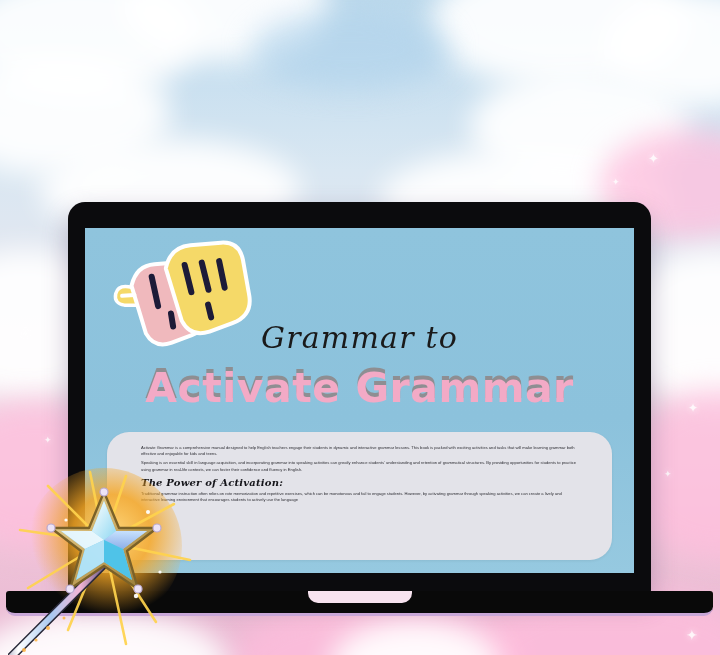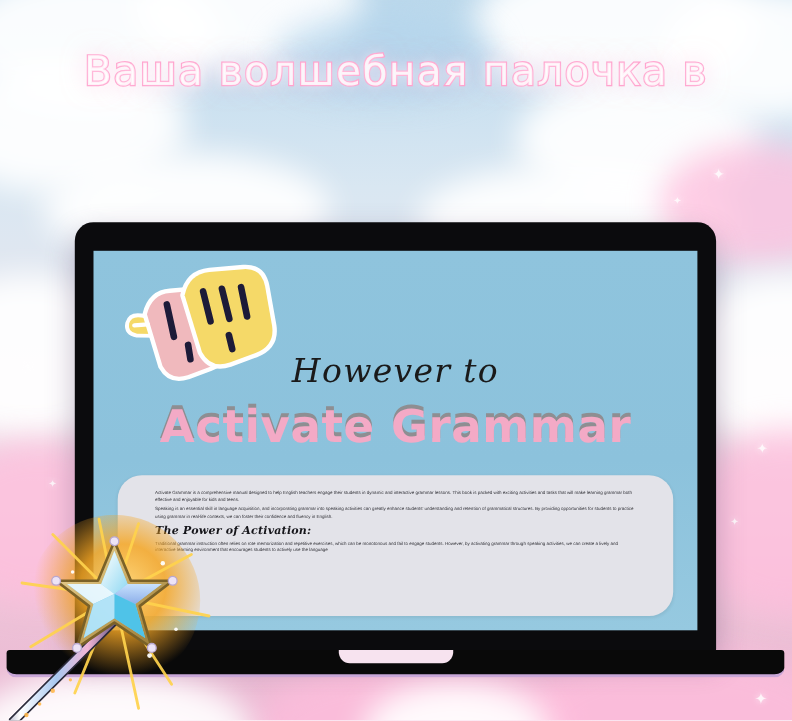--- a/index.html
+++ b/index.html
@@ -225,21 +225,20 @@
 
   <div class="sparkle" style="left:648px; top:152px; font-size:13px;">✦</div>
   <div class="sparkle" style="left:612px; top:178px; font-size:9px;">✦</div>
   <div class="sparkle" style="left:688px; top:402px; font-size:12px;">✦</div>
   <div class="sparkle" style="left:664px; top:470px; font-size:9px;">✦</div>
   <div class="sparkle" style="left:686px; top:628px; font-size:14px;">✦</div>
   <div class="sparkle" style="left:44px;  top:436px; font-size:9px;">✦</div>
   <div class="sparkle" style="left:22px;  top:330px; font-size:8px;">✦</div>
 
   <div id="headline">
-    <span class="hl-line">Ваша волшебная палочка в</span>
   </div>
 
   <div id="laptop">
 
     <div id="laptop-lid">
 
       <div id="screen">
 
         <div id="wave-sticker">
           <svg viewBox="0 0 150 110" width="150" height="110">
@@ -254,21 +253,21 @@
               <path d="M100 29 l-2 28" stroke="#1d1b38" stroke-width="6" stroke-linecap="round"></path>
               <path d="M117 33 l-3 27" stroke="#1d1b38" stroke-width="6" stroke-linecap="round"></path>
               <path d="M93 71 l-1 13" stroke="#1d1b38" stroke-width="6" stroke-linecap="round"></path>
               <path d="M48 27 l-3 30" stroke="#1d1b38" stroke-width="6" stroke-linecap="round"></path>
               <path d="M55 68 l-2 13" stroke="#1d1b38" stroke-width="6" stroke-linecap="round"></path>
               <path d="M14 36 l12 3" stroke="#ffffff" stroke-width="4" stroke-linecap="round"></path>
             </g>
           </svg>
         </div>
 
-        <div id="welcome-to">However to</div>
+        <div id="welcome-to">Grammar to</div>
 
         <div id="brand-wrap">
           <div id="brand-shadow">Activate Grammar</div>
           <div id="brand-main">Activate Grammar</div>
         </div>
 
         <div id="text-card">
           <div class="card-p">Activate Grammar is a comprehensive manual designed to help English teachers engage their students in dynamic and interactive grammar lessons. This book is packed with exciting activities and tasks that will make learning grammar both effective and enjoyable for kids and teens.</div>
           <div class="card-p">Speaking is an essential skill in language acquisition, and incorporating grammar into speaking activities can greatly enhance students' understanding and retention of grammatical structures. By providing opportunities for students to practice using grammar in real-life contexts, we can foster their confidence and fluency in English.</div>
           <div class="card-h">The Power of Activation:</div>

